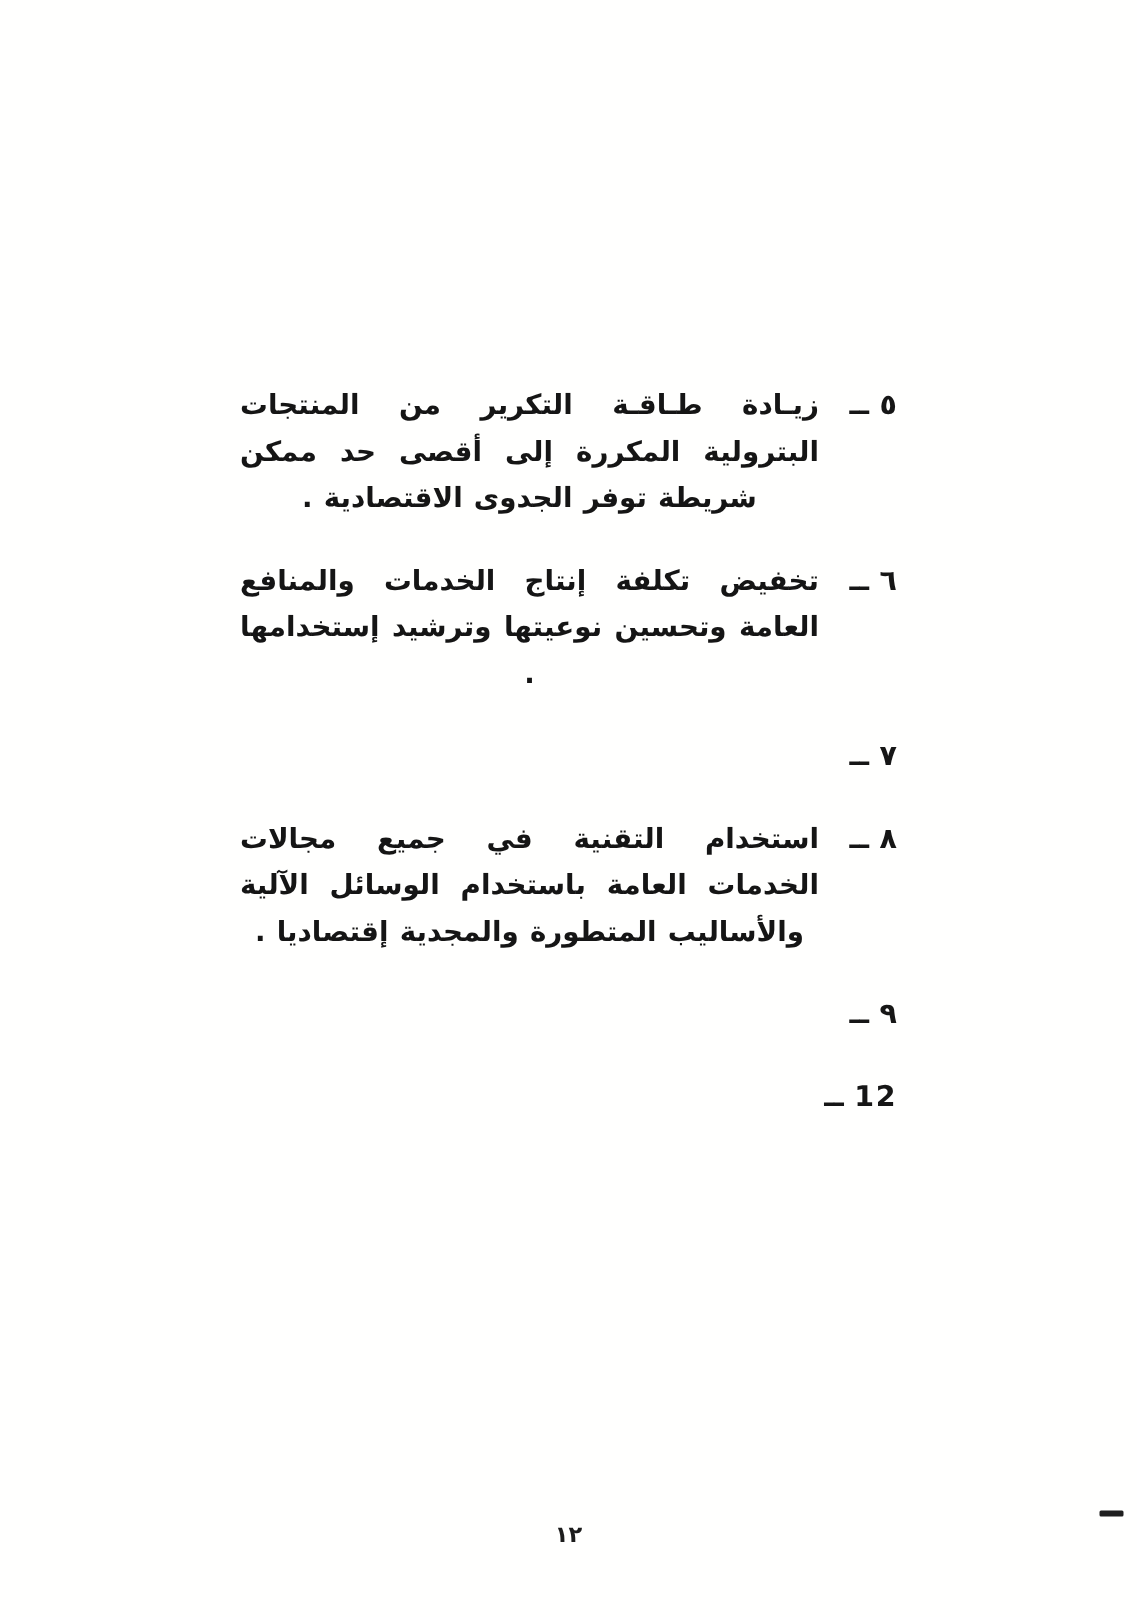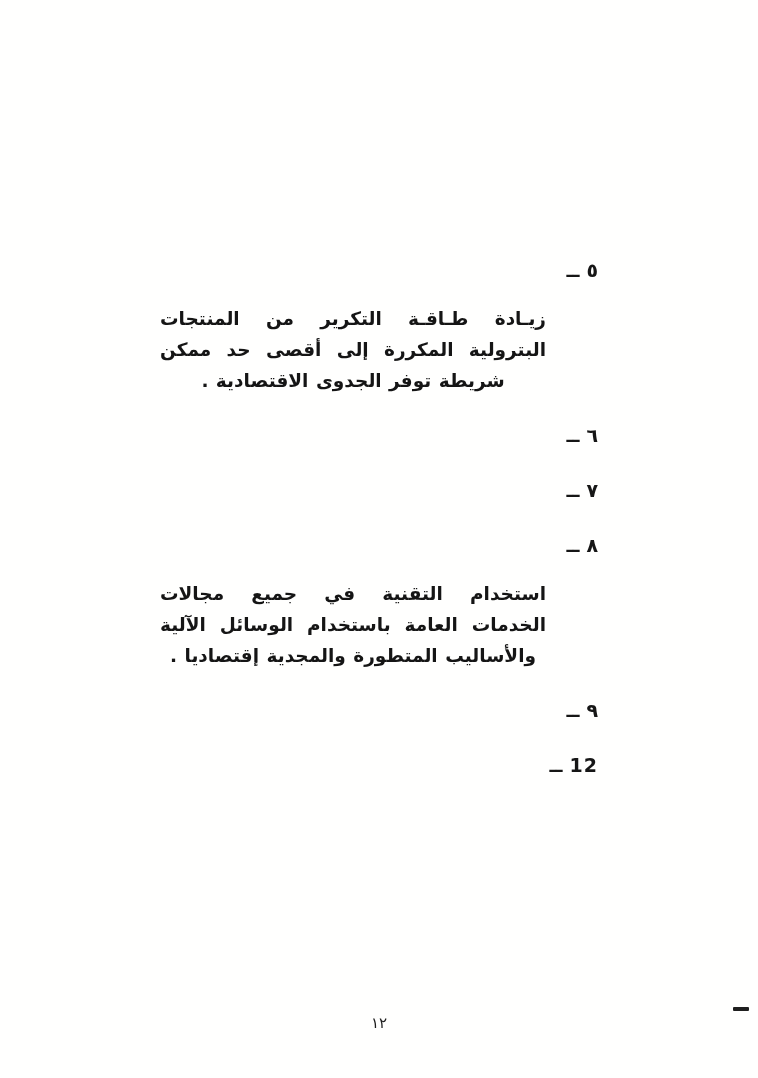--- a/index.html
+++ b/index.html
@@ -47,29 +47,28 @@
   }
   .text {
     flex: 1 1 auto;
     font-size: 18.5px;
     font-weight: bold;
     line-height: 31px;
     text-align: justify;
     text-align-last: center;
     color: #151515;
     word-spacing: 1px;
-    margin-top: 48px;
   }
   .page-number {
     position: absolute;
     top: 1014px;
     left: 0; right: 0;
     text-align: center;
     font-size: 15px;
-    font-weight: normal;
+    font-weight: bold;
     letter-spacing: 3px;
     color: #1c1c1c;
   }
   .margin-dash {
     position: absolute;
     top: 1007px;
     right: 9px;
     width: 16px;
     height: 3.5px;
     background: #1f1f1f;
@@ -89,20 +88,21 @@
         <span class="dash">ــ</span>
       </div>
       <p class="text">زيـادة طـاقـة التكرير من المنتجات البترولية المكررة إلى أقصى حد ممكن شريطة توفر الجدوى الاقتصادية .</p>
     </div>
 
     <div class="item">
       <div class="marker">
         <span class="num">٦</span>
         <span class="dash">ــ</span>
       </div>
+      <p class="text">تخفيض تكلفة إنتاج الخدمات والمنافع العامة وتحسين نوعيتها وترشيد إستخدامها .</p>
     </div>
 
     <div class="item">
       <div class="marker">
         <span class="num">٧</span>
         <span class="dash">ــ</span>
       </div>
     </div>
 
     <div class="item">

